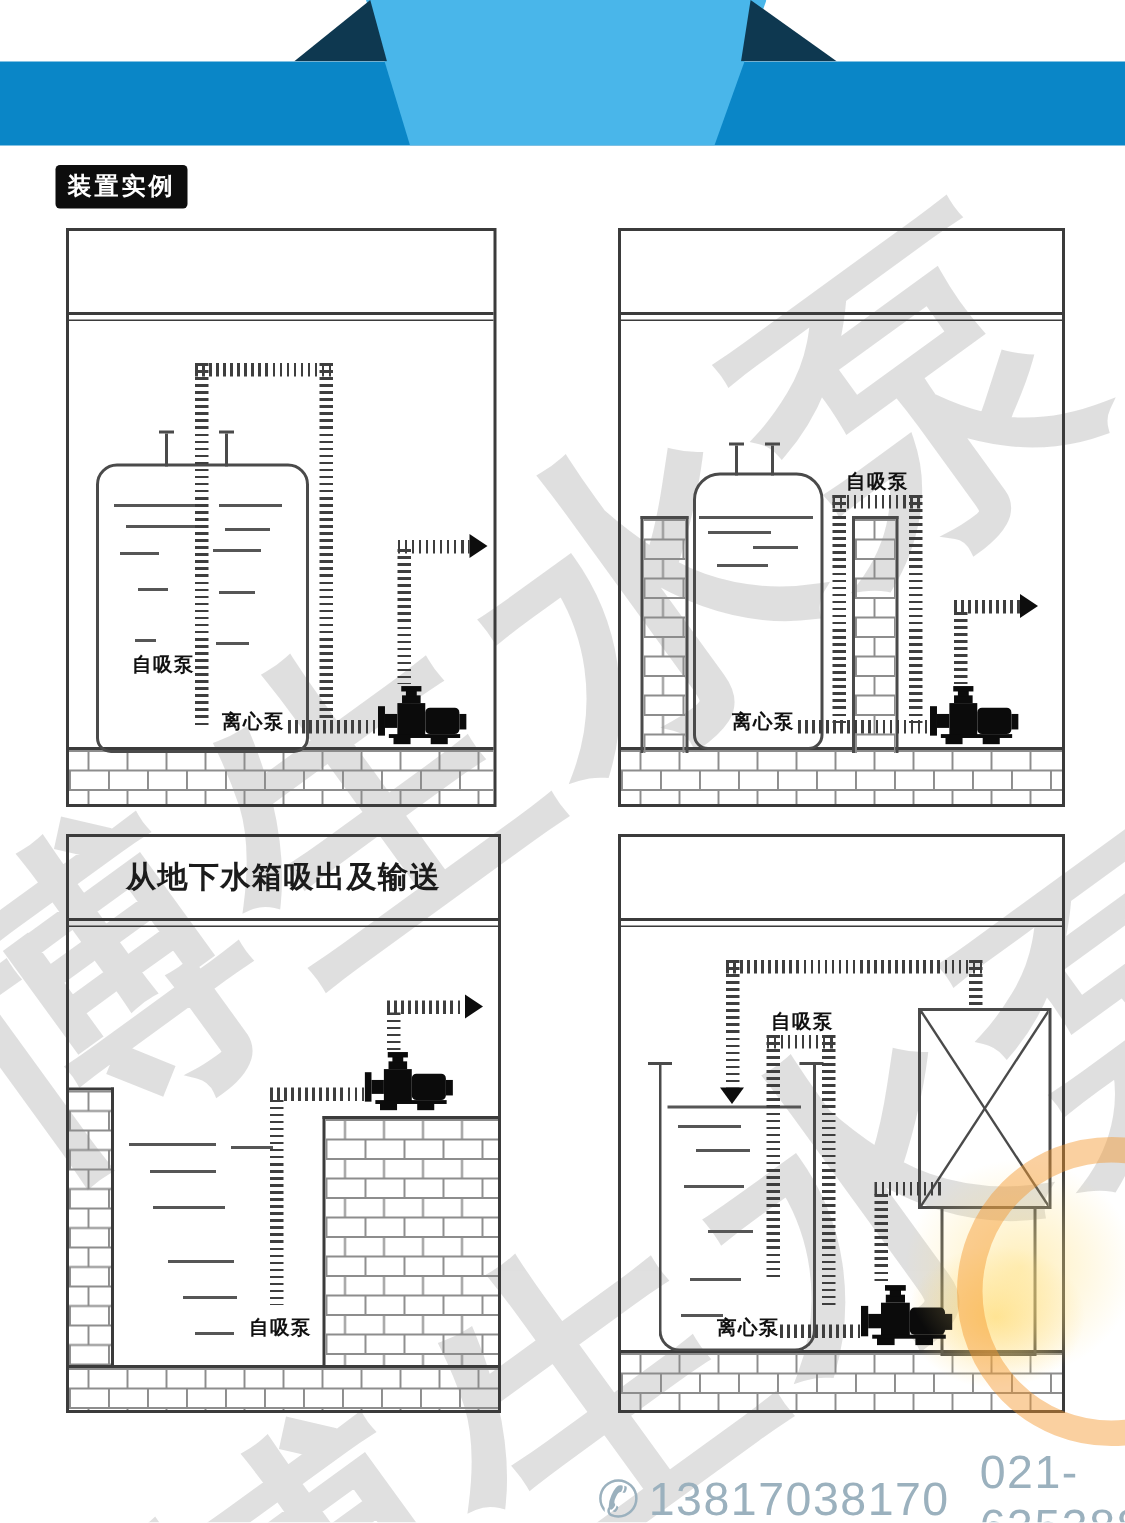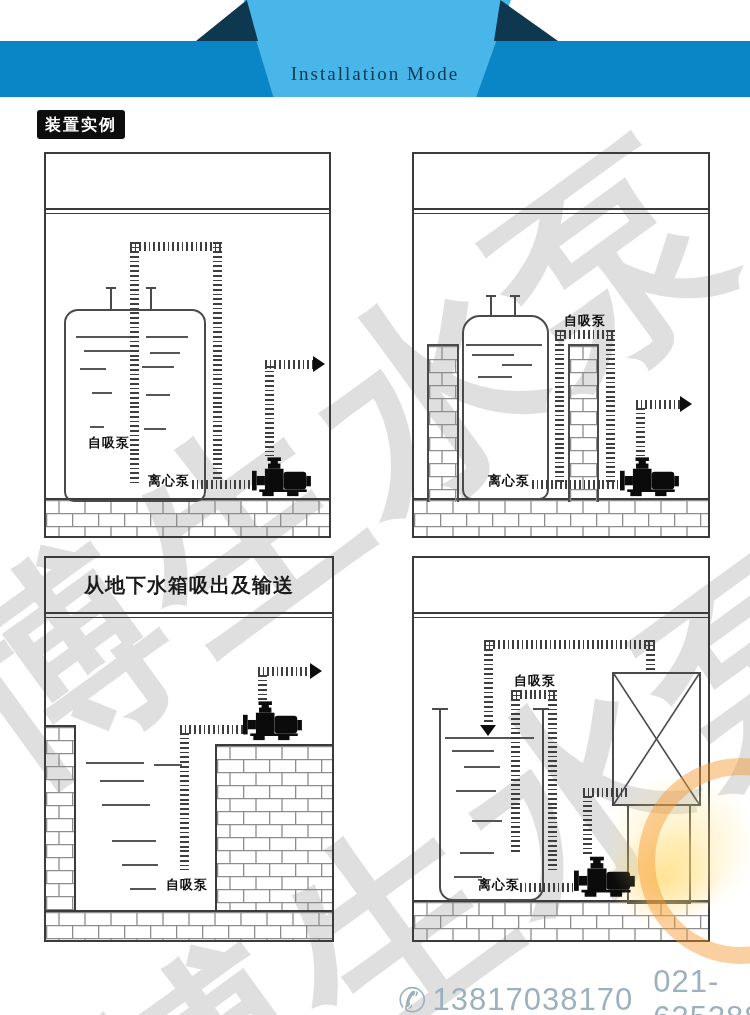--- a/index.html
+++ b/index.html
@@ -88,21 +88,20 @@
     </defs>
   </svg>
 
   <div class="wm" style="left:-90px;top:640px;transform:rotate(-36deg);">博生水泵</div>
   <div class="wm" style="left:60px;top:1040px;transform:rotate(-36deg);">博生水泵</div>
 
   <div class="band"></div>
   <div class="trap"></div>
   <div class="tri" style="left:196px;width:62px;clip-path:polygon(82% 0,0 100%,100% 100%);"></div>
   <div class="tri" style="left:494px;width:64px;clip-path:polygon(10% 0,0 100%,100% 100%);"></div>
-  <div class="hdr-en">Installation  Mode</div>
 
   <div class="sec-label">装置实例</div>
 
   <div class="dbox" style="left:44px;top:152px;width:283px;height:382px;">
     <div class="drule"></div>
     <div class="drule2"></div>
 
     <div class="brick" style="left:0;right:0;bottom:0;height:36px;border-top:2px solid #3b3b3b;">
       <svg class="bricksvg">
           <rect width="100%" height="100%" fill="url(#brickpat)"></rect>

